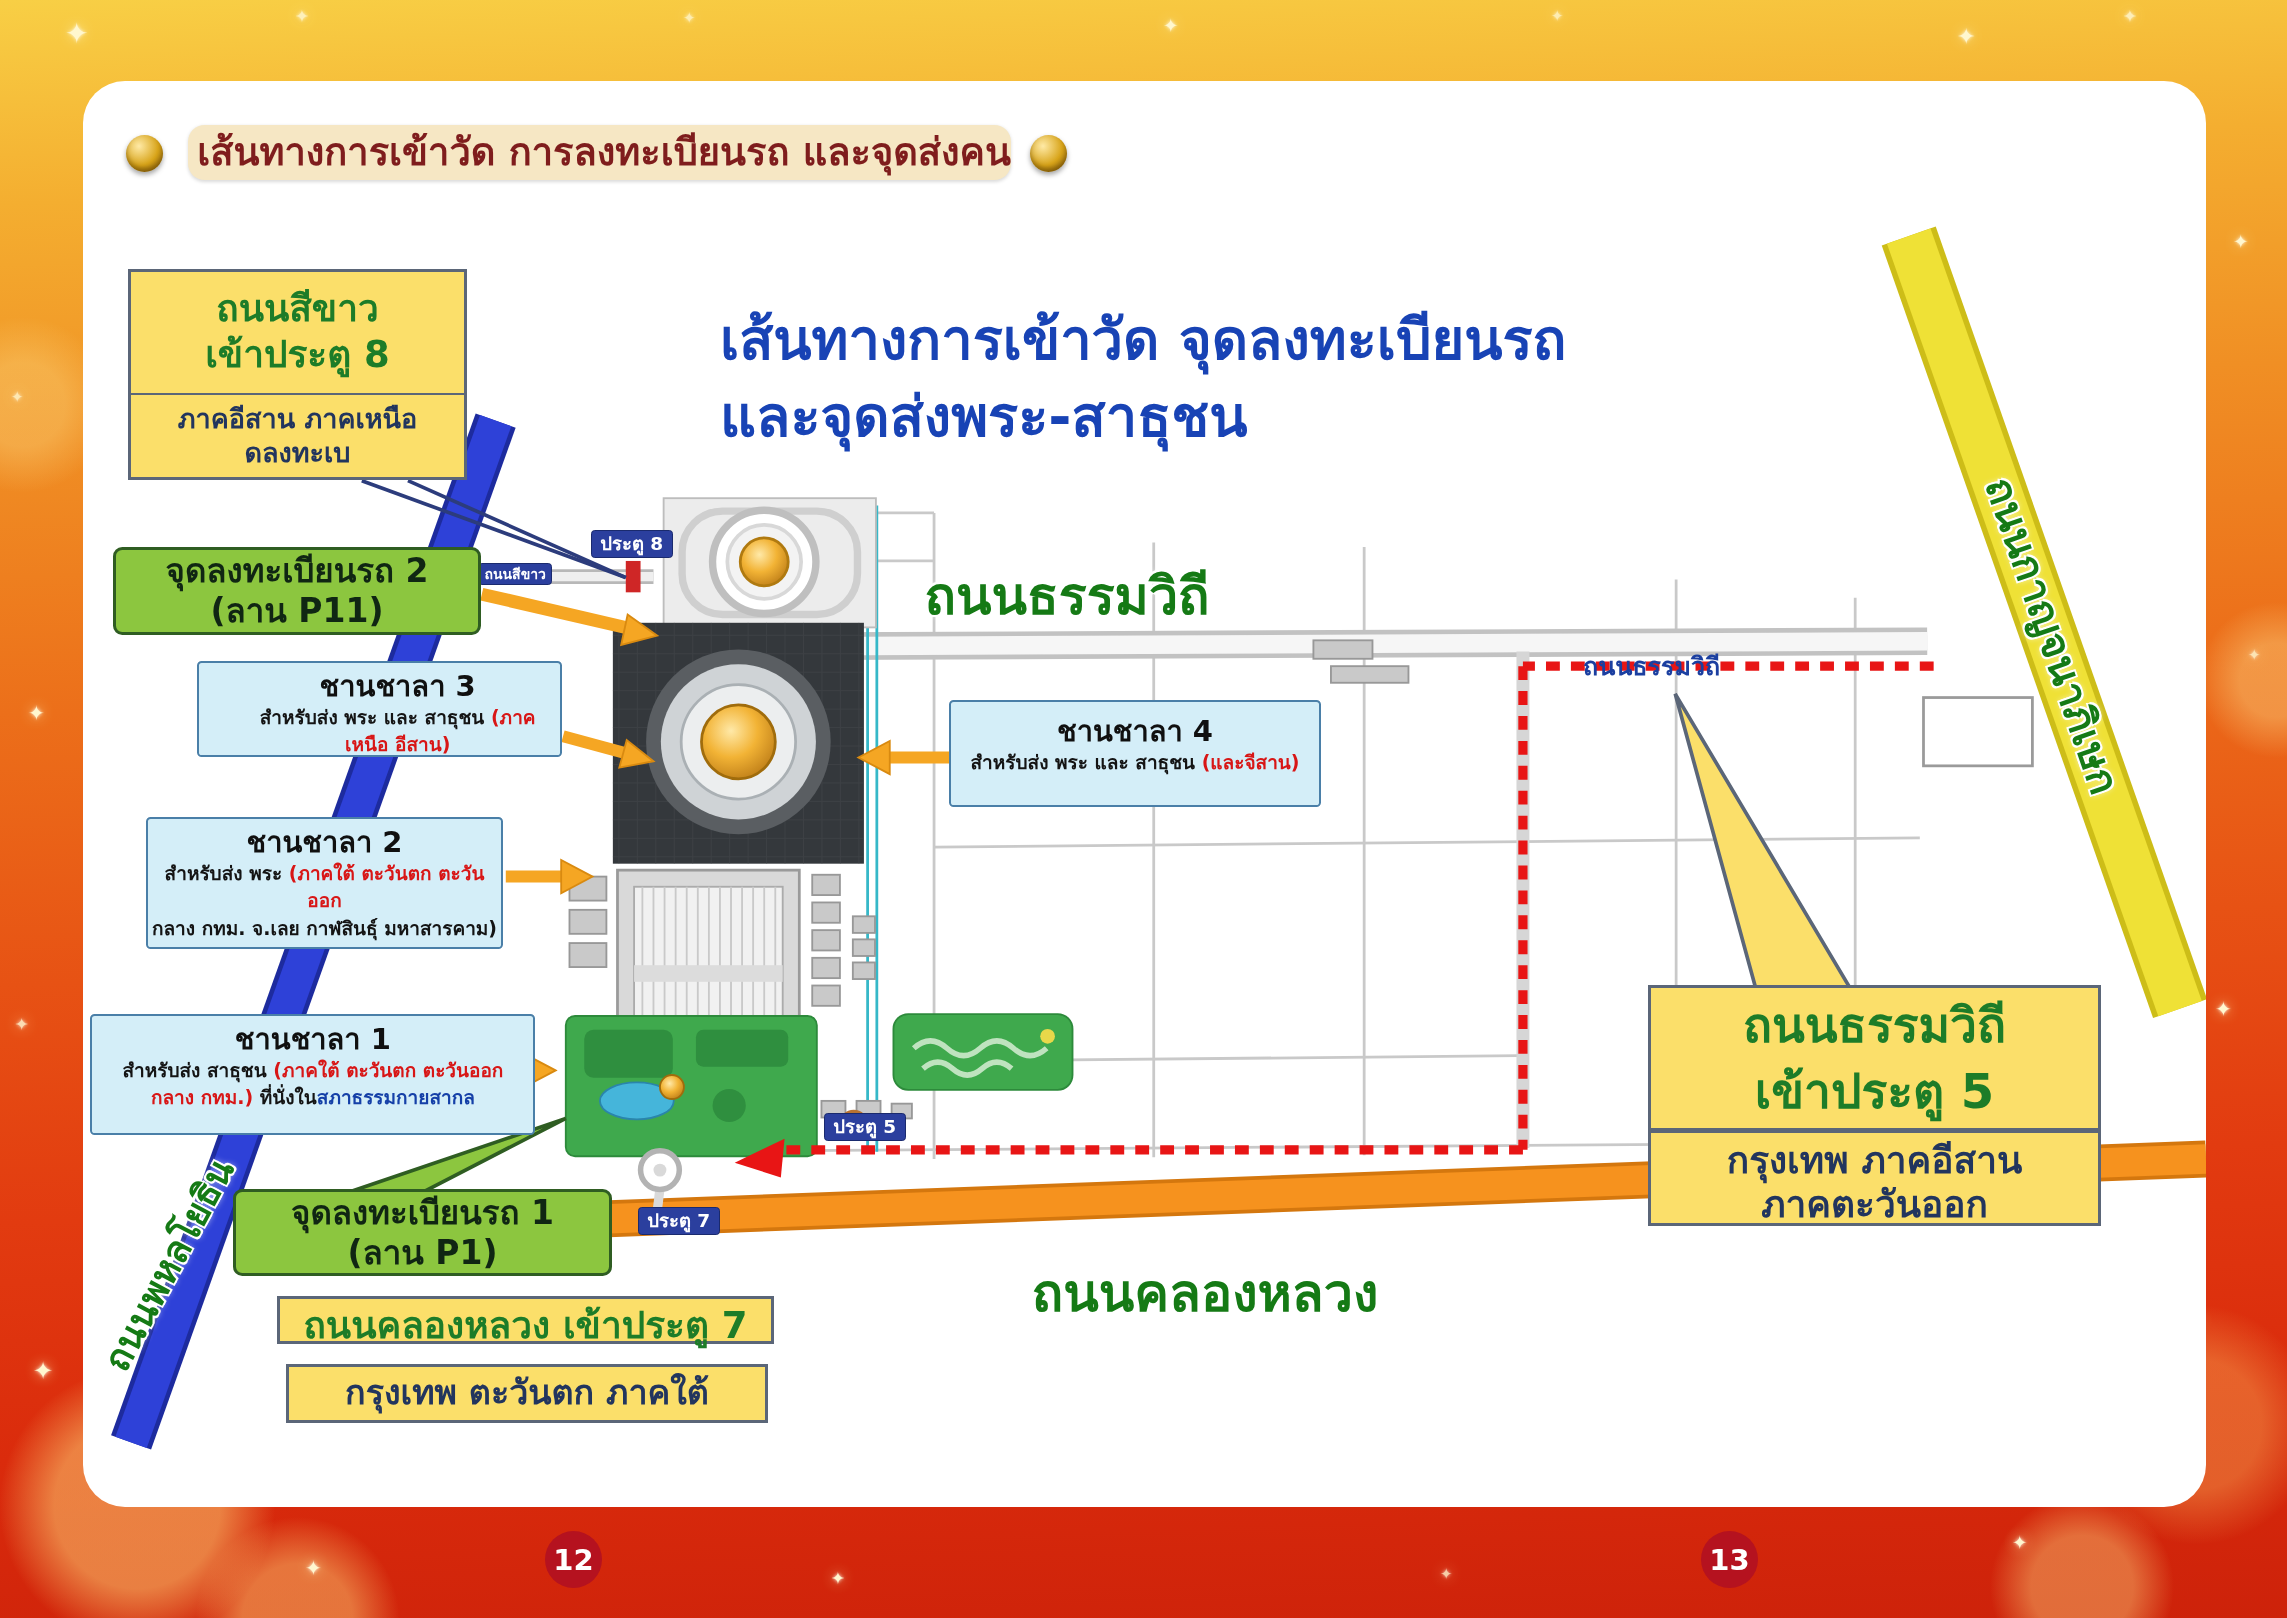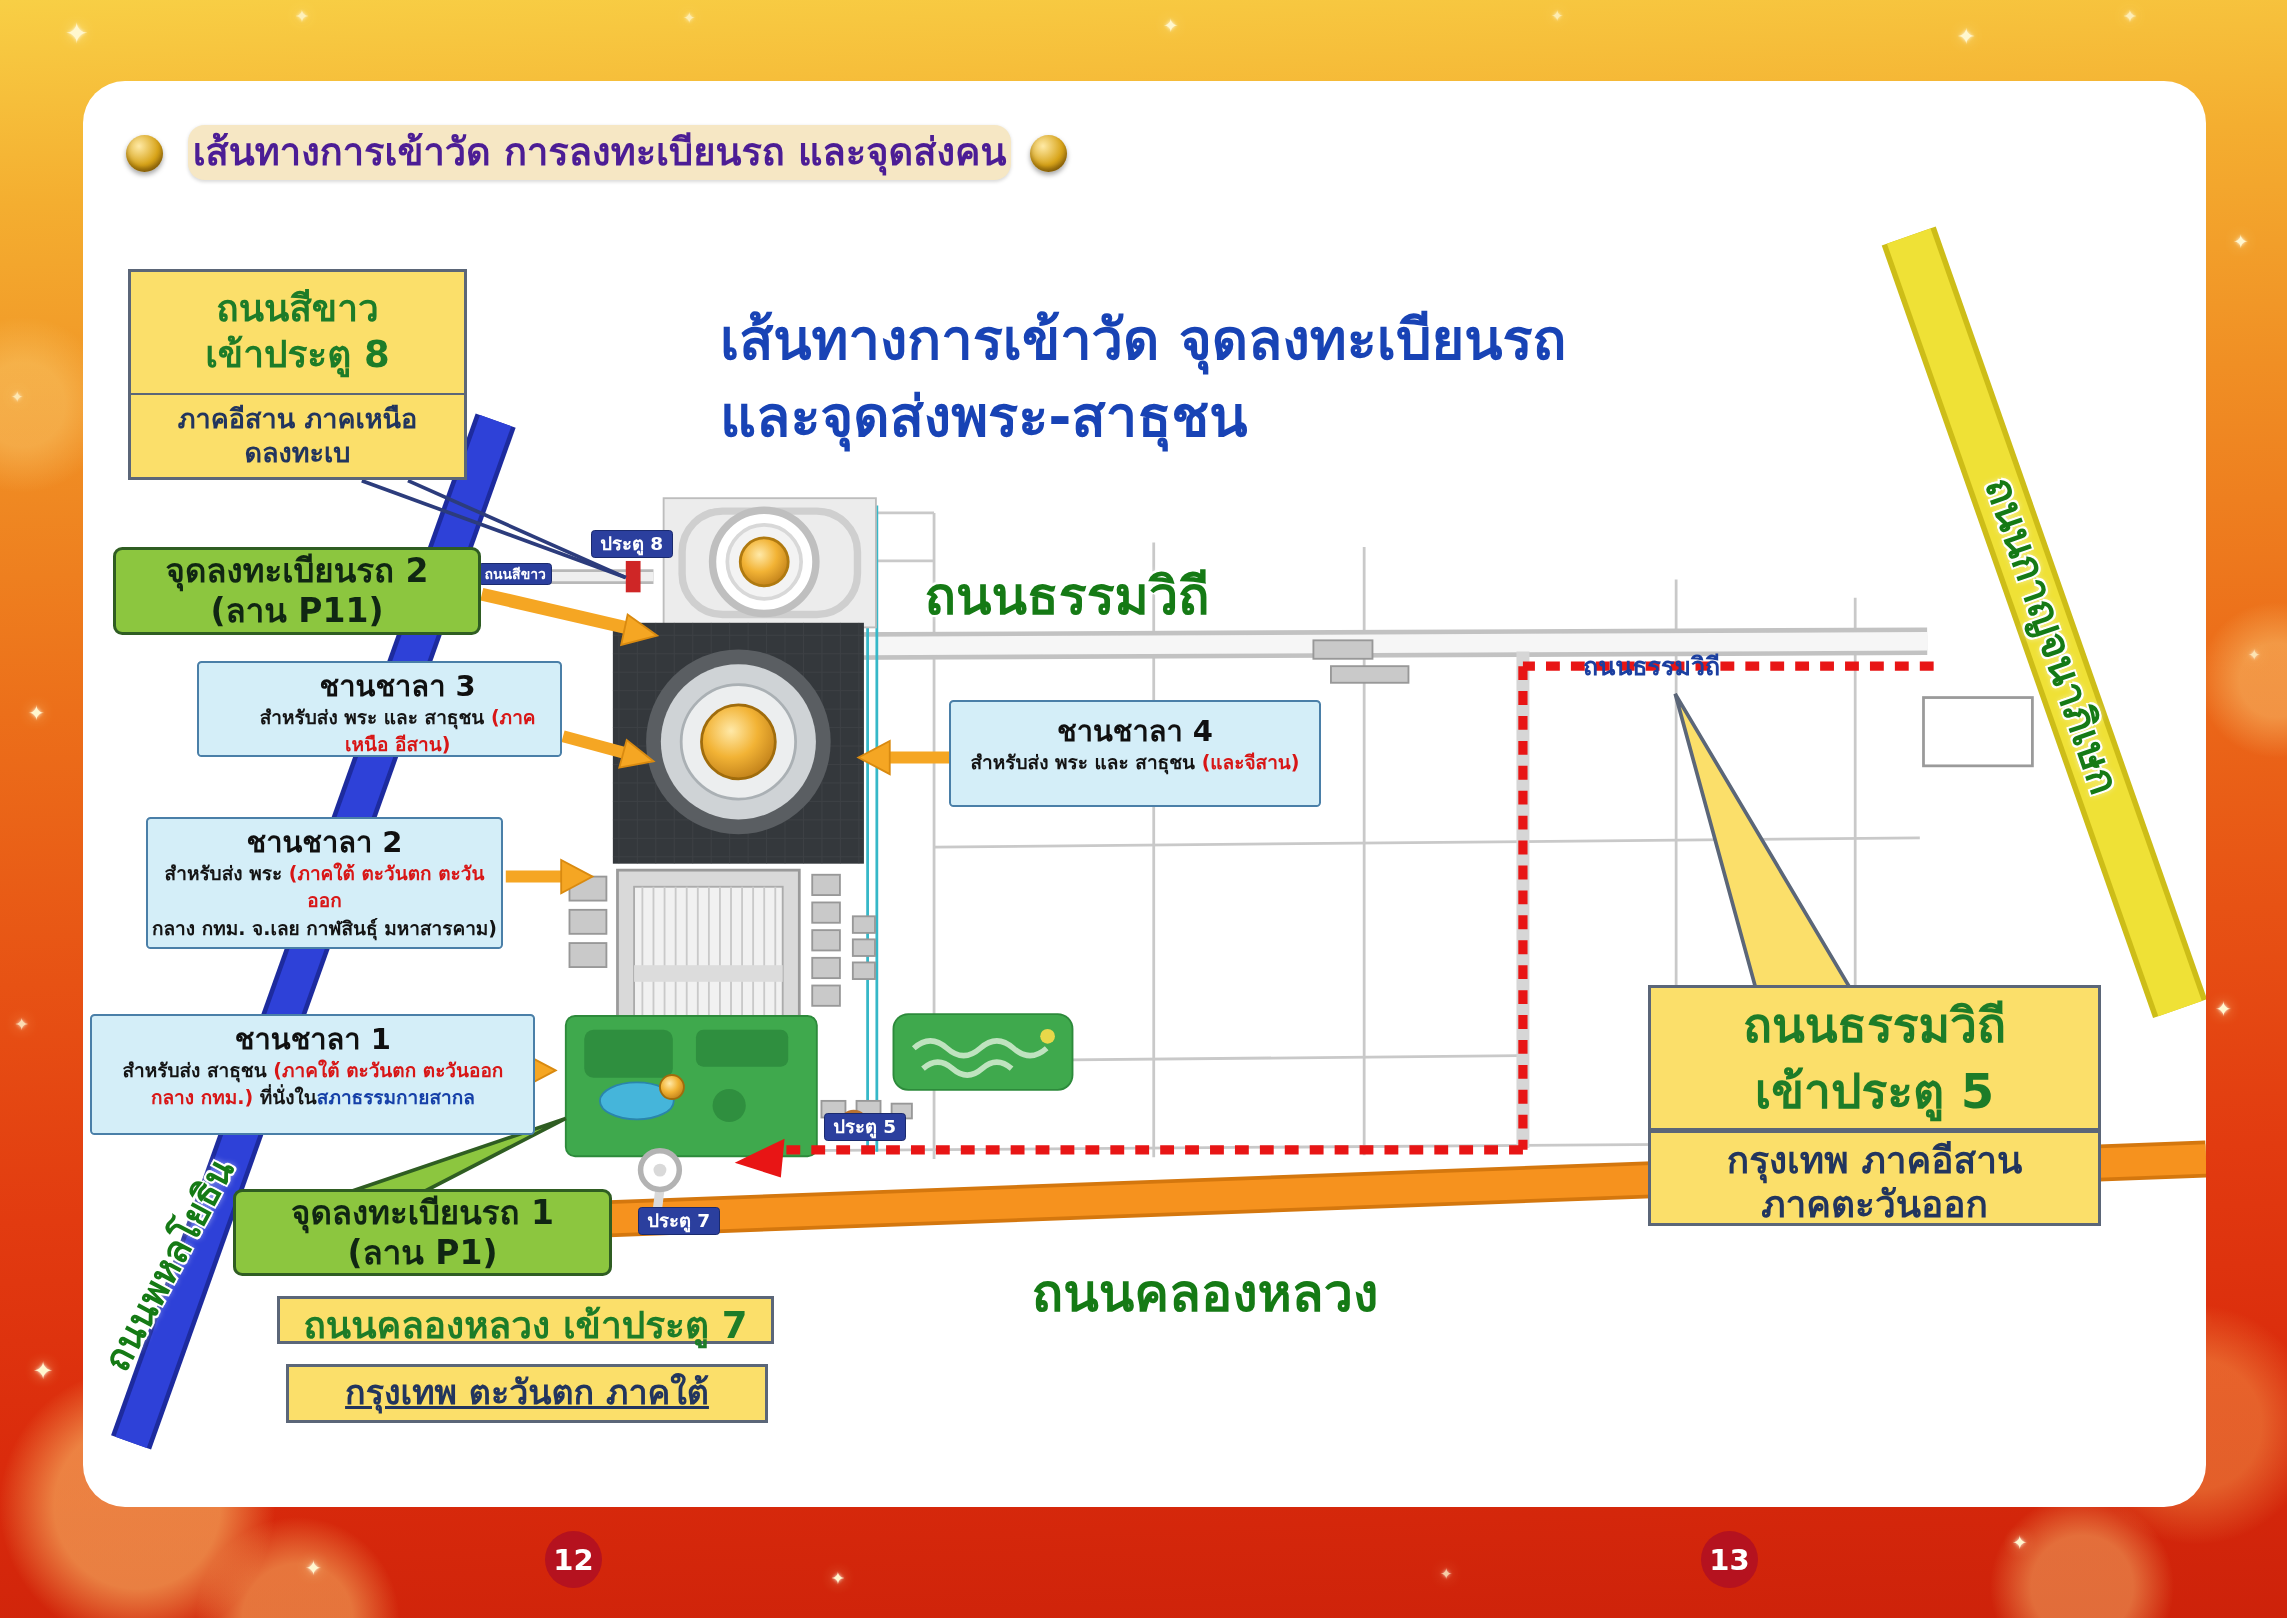--- a/index.html
+++ b/index.html
@@ -16,22 +16,22 @@
       linear-gradient(178deg,#f8cf45 0%,#f4ae30 12%,#f08f24 26%,#ec6f1a 42%,#e75214 58%,#e23b10 72%,#da2b0c 86%,#cd220a 100%);
   }
   .star{position:absolute;color:#fff7cf;text-shadow:0 0 13px rgba(255,240,170,.95),0 0 3.7px #ffffff;pointer-events:none;}
   .card{position:absolute;left:83px;top:81px;width:2123px;height:1426px;background:#ffffff;border-radius:42px;}
   .map-svg{position:absolute;left:0;top:0;width:2123px;height:1426px;}
 
   .bead{position:absolute;width:37px;height:37px;border-radius:50%;
     background:radial-gradient(circle at 35% 30%,#ffeaa6,#d8a419 55%,#7a5208 100%);
     box-shadow:0 2.8px 5.5px rgba(0,0,0,.35), inset 0 -3.7px 5.5px rgba(90,60,0,.5);}
   .badge{position:absolute;left:105px;top:44px;width:823px;height:55px;box-sizing:border-box;
-    background:#f6e7c4;border-radius:16.6px;color:#4c1d95;font-weight:bold;font-size:38px;
-    line-height:55px;text-align:center;box-shadow:0 1.8px 3.7px rgba(0,0,0,.15);}
+    background:#f6e7c4;border-radius:16.6px;color:#7f1d1d;font-weight:bold;font-size:38px;
+    line-height:55px;text-align:right;box-shadow:0 1.8px 3.7px rgba(0,0,0,.15);}
   .map-title{position:absolute;left:637px;top:220px;width:951px;text-align:left;
     color:#1843b5;font-weight:bold;font-size:56px;line-height:1.38;}
 
   .co{position:absolute;box-sizing:border-box;text-align:center;}
   .yellow{background:#fbdf6a;border:3.7px solid #5b6678;}
   .greenbox{background:#8cc63f;border:3.7px solid #2f5d22;border-radius:9.2px;color:#102613;
     font-weight:bold;font-size:33px;line-height:1.2;display:flex;flex-direction:column;justify-content:center;}
   .bluebox{background:#d4eef8;border:2.8px solid #4a7fa8;border-radius:4.6px;padding:4.6px 3.7px 3.7px 3.7px;}
   .bluebox .pf-title{font-weight:bold;font-size:29px;color:#101010;line-height:1.25;}
   .bluebox .pf-desc{font-weight:bold;font-size:19px;color:#141414;line-height:1.45;}
@@ -302,21 +302,21 @@
         <span class="red">กลาง กทม.) </span><span>ที่นั่งใน</span><span class="hallblue">สภาธรรมกายสากล</span>
       </div>
     </div>
 
     <div class="co greenbox" style="left:150px;top:1108px;width:379px;height:87px;">
       <div>จุดลงทะเบียนรถ 1</div>
       <div>(ลาน P1)</div>
     </div>
 
     <div class="co yellow co-green-title" style="left:194px;top:1215px;width:497px;height:48px;font-size:37px;line-height:54px;">ถนนคลองหลวง เข้าประตู 7</div>
-    <div class="co yellow co-navy" style="left:203px;top:1283px;width:482px;height:59px;font-size:34px;line-height:50px;text-decoration:underline;">กรุงเทพ ตะวันตก ภาคใต้</div>
+    <div class="co yellow co-navy" style="left:203px;top:1283px;width:482px;height:59px;font-size:34px;line-height:50px;">กรุงเทพ ตะวันตก ภาคใต้</div>
 
     <div class="co yellow co-green-title" style="left:1565px;top:904px;width:453px;height:146px;font-size:48px;line-height:1.38;padding-top:3.7px;">
       <div>ถนนธรรมวิถี</div>
       <div>เข้าประตู 5</div>
     </div>
     <div class="co yellow co-navy" style="left:1565px;top:1049px;width:453px;height:96px;font-size:37px;line-height:1.2;padding-top:5.5px;">
       <div>กรุงเทพ ภาคอีสาน</div>
       <div>ภาคตะวันออก</div>
     </div>
 

